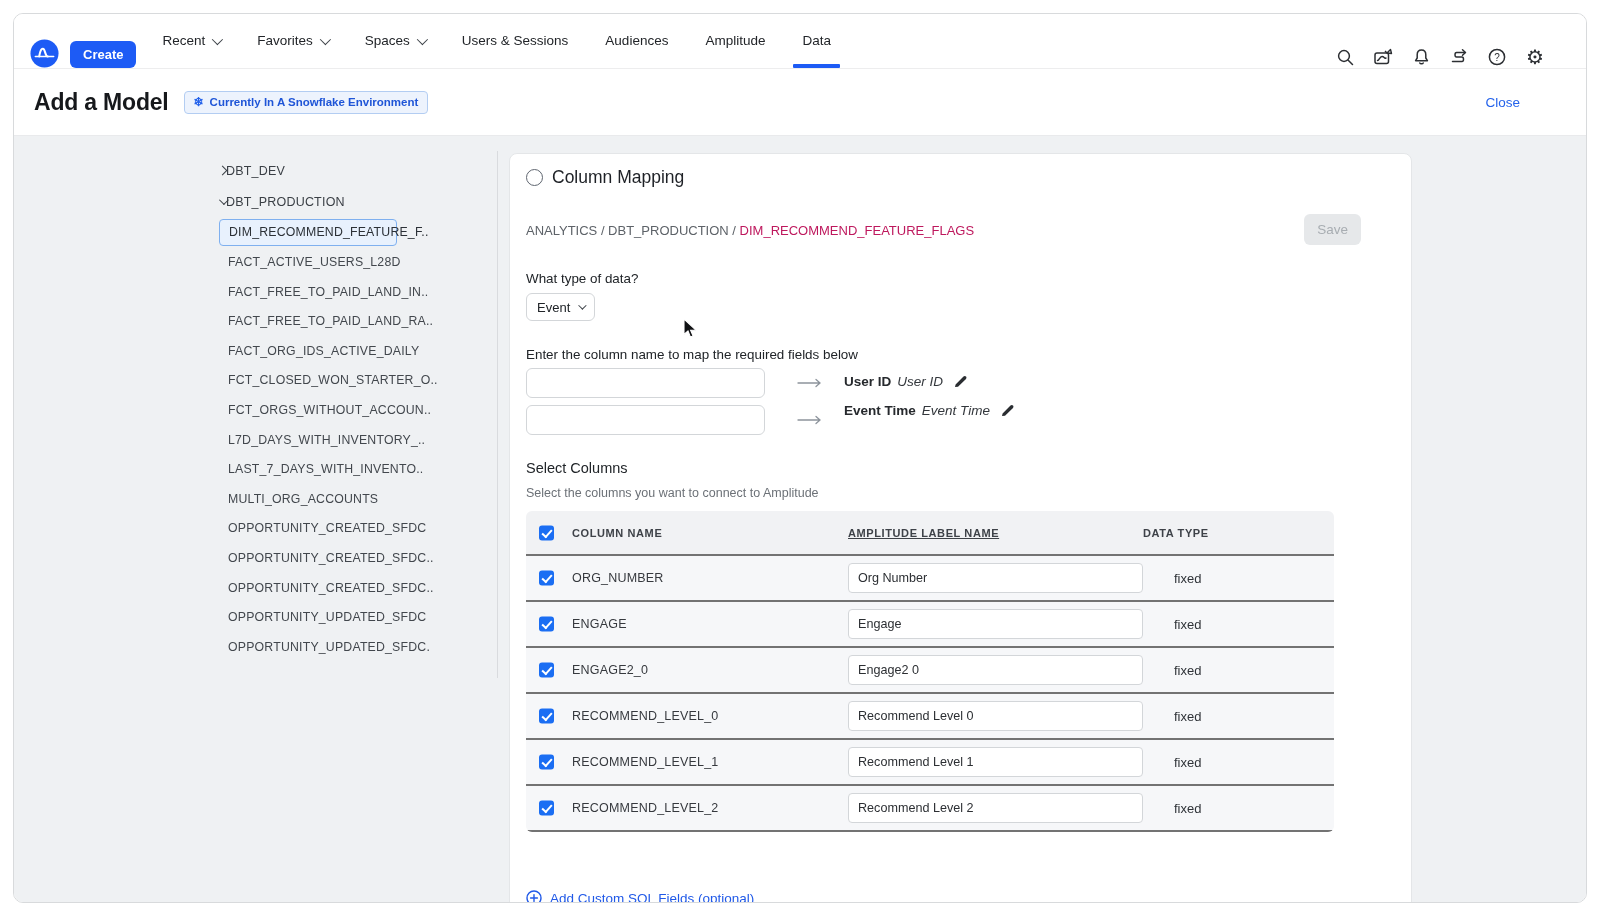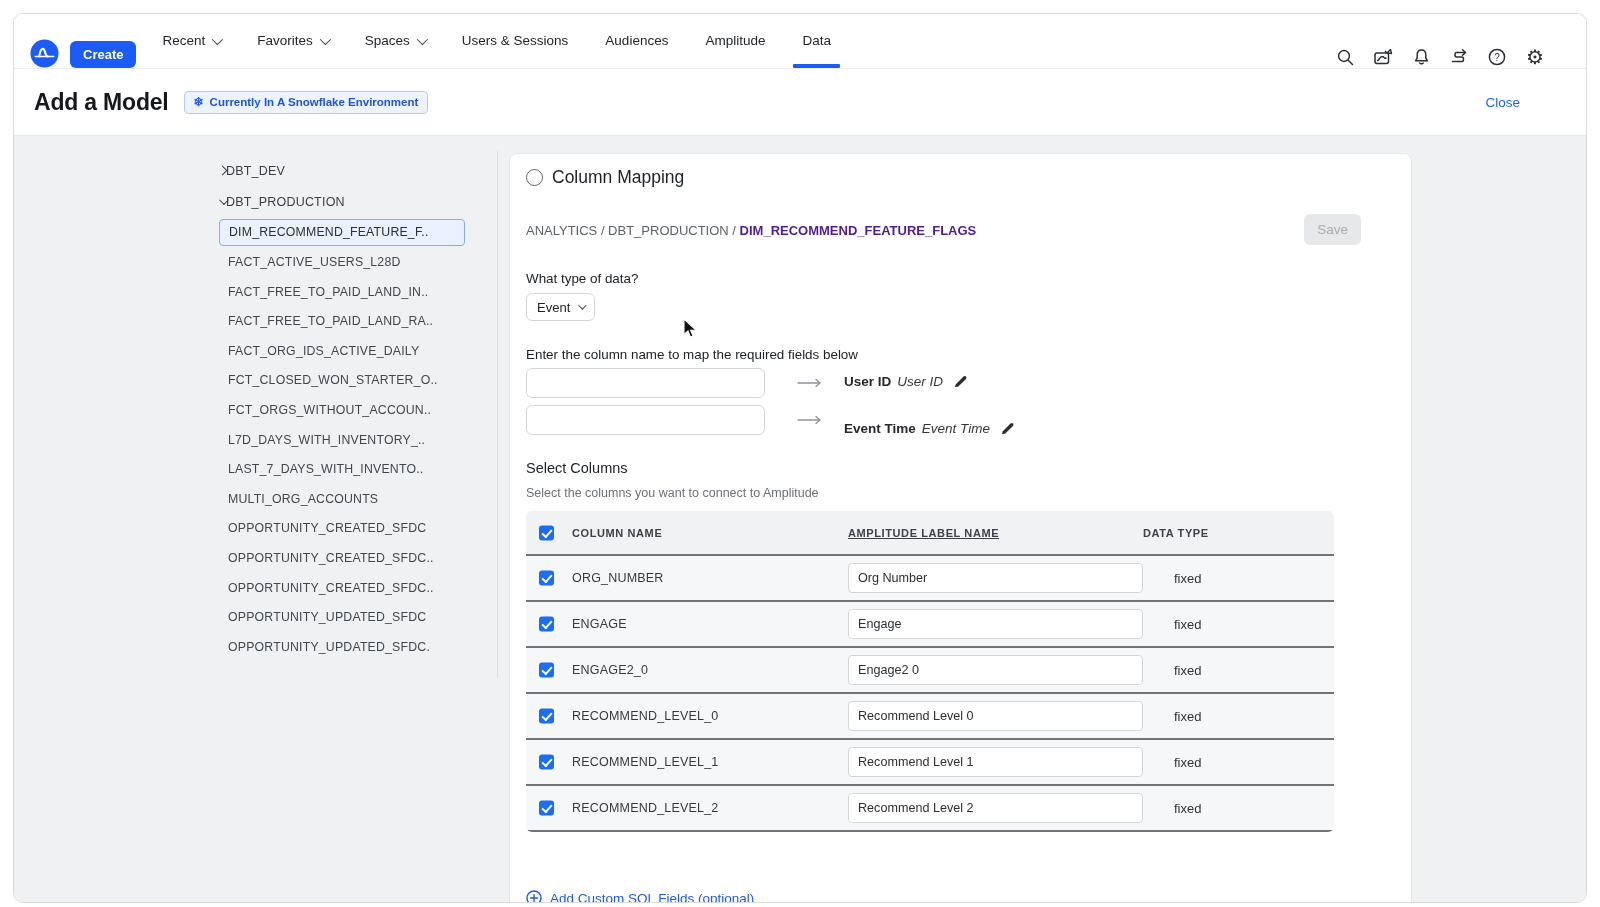--- a/index.html
+++ b/index.html
@@ -33,32 +33,32 @@
   .close-link { position:absolute; right:66px; font-size:13.5px; color:#2563eb; cursor:pointer; }
   
   .app-body { position:relative; height:768px; background:#eff1f3; }
   .tree-panel { position:absolute; left:0; top:15px; width:484px; border-right:1px solid #d9dbde; padding:4px 0 16px 0; }
   .tree-group { display:flex; align-items:center; height:31px; padding-left:205px; font-size:12.5px; font-weight:500; color:#3a3f45; letter-spacing:0.2px; cursor:pointer; }
   .tchev { width:7px; height:7px; border-right:1.5px solid #3a3f45; border-bottom:1.5px solid #3a3f45; }
   .tchev.right { transform:rotate(-45deg); }
   .tchev.down  { transform:rotate(45deg) translateY(-2px); }
   .tree-item { height:29.6px; line-height:29.6px; padding-left:214px; font-size:12.3px; color:#42474d; letter-spacing:0.2px; white-space:nowrap; cursor:pointer; }
   .tree-item.selected {
-    margin:2px 0 2px 205px; padding:0 9px; width:246px; height:27px; line-height:25px;
+    margin:2px 0 2px 205px; padding:0 9px; width:178px; height:27px; line-height:25px;
     background:#e8f1fd; border:1px solid #7fb0ef; border-radius:4px; color:#2b3036;
   }
   
   .card {
     position:absolute; left:495px; top:17px; width:903px; height:760px;
     background:#fff; border:1px solid #e4e6e8; border-radius:8px;
   }
   .radio-circle { position:absolute; left:16px; top:15px; width:17px; height:17px; border:1.5px solid #5f6670; border-radius:50%; background:#fff; cursor:pointer; }
   .section-title { position:absolute; left:42px; top:13px; font-size:17.5px; font-weight:500; color:#1e2126; }
   .breadcrumb { position:absolute; left:16px; top:69px; font-size:13px; color:#5d6268; }
-  .breadcrumb b { color:#4c1d95; font-weight:700; }
+  .breadcrumb b { color:#be185d; font-weight:400; }
   .save-btn { position:absolute; right:50px; top:60px; height:31px; padding:0 13px; background:#e6e8ea; color:#a8adb2; border:none; border-radius:6px; font-size:13.5px; cursor:default; }
   .q-label { position:absolute; left:16px; top:117px; font-size:13.4px; color:#202428; }
   .dropdown {
     position:absolute; left:16px; top:139px; height:28px; padding:0 10px;
     background:#fff; border:1px solid #d3d6d9; border-radius:6px;
     display:flex; align-items:center; gap:8px; font-size:13px; color:#202428; cursor:pointer;
   }
   .dd-chev { width:6px; height:6px; border-right:1.5px solid #3d4248; border-bottom:1.5px solid #3d4248; transform:rotate(45deg) translateY(-2px); }
   .instruction { position:absolute; left:16px; top:193px; font-size:13.4px; color:#202428; }
   .map-input { position:absolute; left:16px; width:239px; height:30px; border:1px solid #d3d6d9; border-radius:6px; padding:0 9px; font-size:13px; font-family:"Liberation Sans",sans-serif; color:#2c2f33; }
@@ -222,21 +222,21 @@
           <svg width="15" height="15" viewBox="0 0 15 15">
               <path d="M2,13 L2.6,10.4 L10.5,2.5 C11.2,1.8 12.4,1.8 13,2.5 C13.6,3.1 13.6,4.2 13,4.9 L5,12.8 Z" fill="#2a2d31"></path>
             </svg>
         </span>
       </div>
 
       <input class="map-input" style="top: 251px;" value="">
       <svg class="map-arrow" style="top:260px;" width="26" height="12" viewBox="0 0 26 12">
         <path d="M1,6 H23 M19,2.5 L23,6 L19,9.5" fill="none" stroke="currentColor" stroke-width="1.3" stroke-linecap="round"></path>
         </svg>
-      <div class="map-label" style="top:267px;">
+      <div class="map-label" style="top:249px;">
         <span class="fname">Event Time</span>
         <span class="fhint">Event Time</span>
         <span class="pencil">
           <svg width="15" height="15" viewBox="0 0 15 15">
               <path d="M2,13 L2.6,10.4 L10.5,2.5 C11.2,1.8 12.4,1.8 13,2.5 C13.6,3.1 13.6,4.2 13,4.9 L5,12.8 Z" fill="#2a2d31"></path>
             </svg>
         </span>
       </div>
 
       <div class="sel-title">Select Columns</div>

